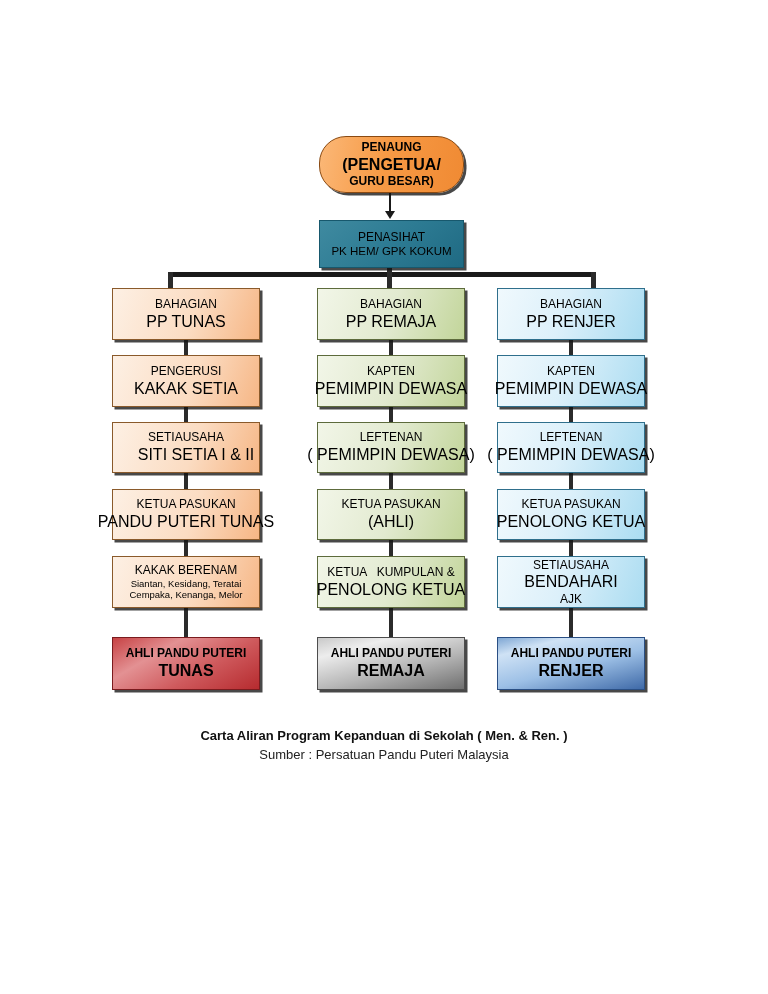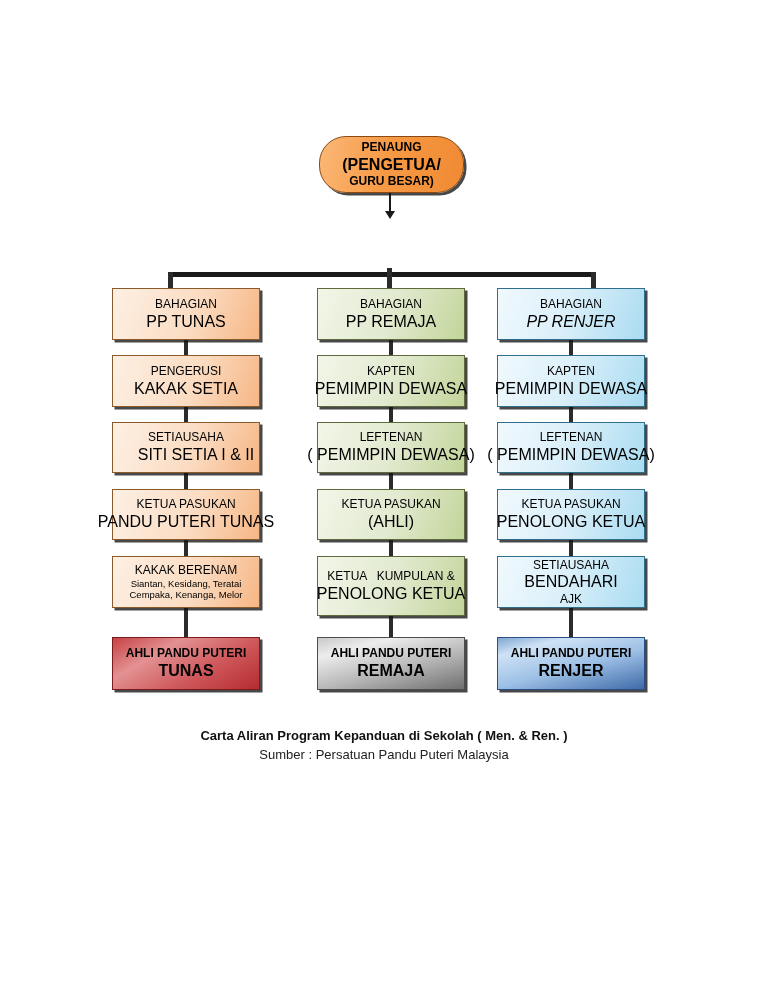--- a/index.html
+++ b/index.html
@@ -170,20 +170,24 @@
 
   <div class="node theme-penaung" style="left:319px; top:136px; width:145px; height:57px;">
     <div class="l1">PENAUNG</div>
     <div class="l2">(PENGETUA/</div>
     <div class="l3">GURU BESAR)</div>
   </div>
 
   <div class="thin-arrow-stem" style="left:389px; top:193px; height:22px;"></div>
   <div class="arrow-head" style="left:385px; top:211px;"></div>
 
+  <div class="node theme-penasihat" style="left:319px; top:220px; width:145px; height:48px;">
+    <div class="l1 regular-title" style="font-weight:normal;">PENASIHAT</div>
+    <div class="l2" style="font-weight:normal; font-size:11.5px;">PK HEM/ GPK KOKUM</div>
+  </div>
 
   <div class="vline" style="left:387px; top:268px; width:5px; height:10px;"></div>
 
   <div class="hline" style="left:168px; top:272px; width:428px; height:5px;"></div>
 
   <div class="vline" style="left:168px; top:272px; width:5px; height:17px;"></div>
   <div class="vline" style="left:387px; top:272px; width:5px; height:17px;"></div>
   <div class="vline" style="left:591px; top:272px; width:5px; height:17px;"></div>
 
   <div id="columns-layer">
@@ -230,32 +234,32 @@
       <div class="node theme-green regular" style="left: 317px; top: 422px; width: 148px; height: 51px;">
         <div class="l1" style="font-weight: normal;">LEFTENAN</div>
         <div class="l2" style="font-weight: normal;">( PEMIMPIN DEWASA)</div>
       </div>
       <div class="vline" style="left: 389px; top: 473px; width: 4px; height: 16px;"></div>
       <div class="node theme-green regular" style="left: 317px; top: 489px; width: 148px; height: 51px;">
         <div class="l1" style="font-weight: normal;">KETUA PASUKAN</div>
         <div class="l2" style="font-weight: normal;">(AHLI)</div>
       </div>
       <div class="vline" style="left: 389px; top: 540px; width: 4px; height: 16px;"></div>
-      <div class="node theme-green regular" style="left: 317px; top: 556px; width: 148px; height: 60px;">
+      <div class="node theme-green regular" style="left: 317px; top: 556px; width: 148px; height: 52px;">
         <div class="l1" style="font-weight: normal;">KETUA   KUMPULAN &amp;</div>
         <div class="l2" style="font-weight: normal;">PENOLONG KETUA</div>
       </div>
       <div class="vline" style="left: 389px; top: 608px; width: 4px; height: 29px;"></div>
       <div class="node theme-grey" style="left: 317px; top: 637px; width: 148px; height: 53px;">
         <div class="l1">AHLI PANDU PUTERI</div>
         <div class="l2">REMAJA</div>
       </div>
       <div class="node theme-blue regular" style="left: 497px; top: 288px; width: 148px; height: 52px;">
         <div class="l1" style="font-weight: normal;">BAHAGIAN</div>
-        <div class="l2" style="font-weight: normal; font-style: italic;">PP RENJER</div>
+        <div class="l2" style="font-weight: normal;">PP RENJER</div>
       </div>
       <div class="vline" style="left: 569px; top: 340px; width: 4px; height: 15px;"></div>
       <div class="node theme-blue regular" style="left: 497px; top: 355px; width: 148px; height: 52px;">
         <div class="l1" style="font-weight: normal;">KAPTEN</div>
         <div class="l2" style="font-weight: normal;">PEMIMPIN DEWASA</div>
       </div>
       <div class="vline" style="left: 569px; top: 407px; width: 4px; height: 15px;"></div>
       <div class="node theme-blue regular" style="left: 497px; top: 422px; width: 148px; height: 51px;">
         <div class="l1" style="font-weight: normal;">LEFTENAN</div>
         <div class="l2" style="font-weight: normal;">( PEMIMPIN DEWASA)</div>

